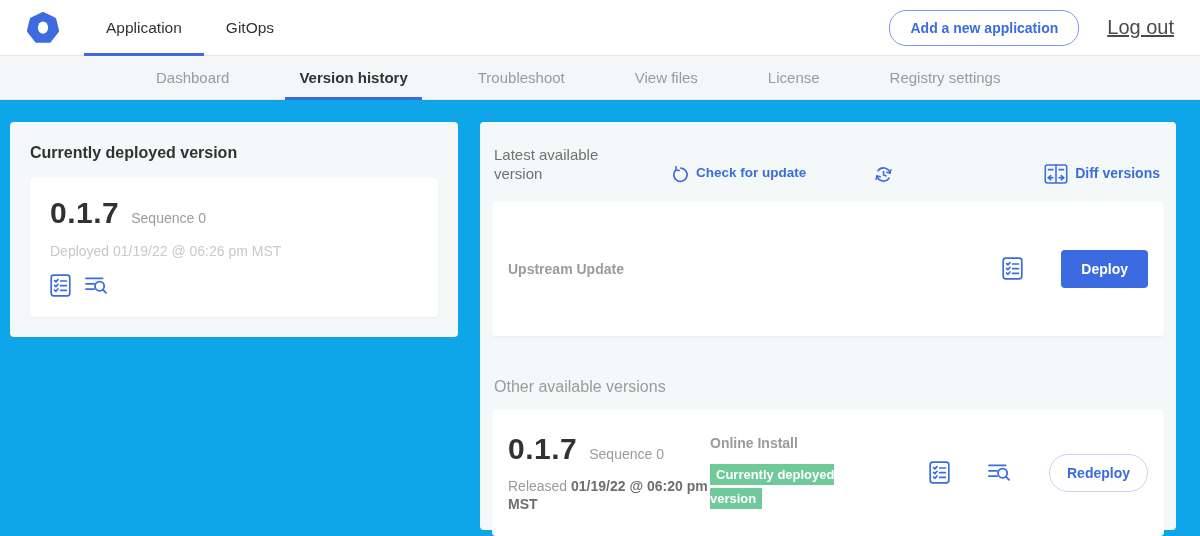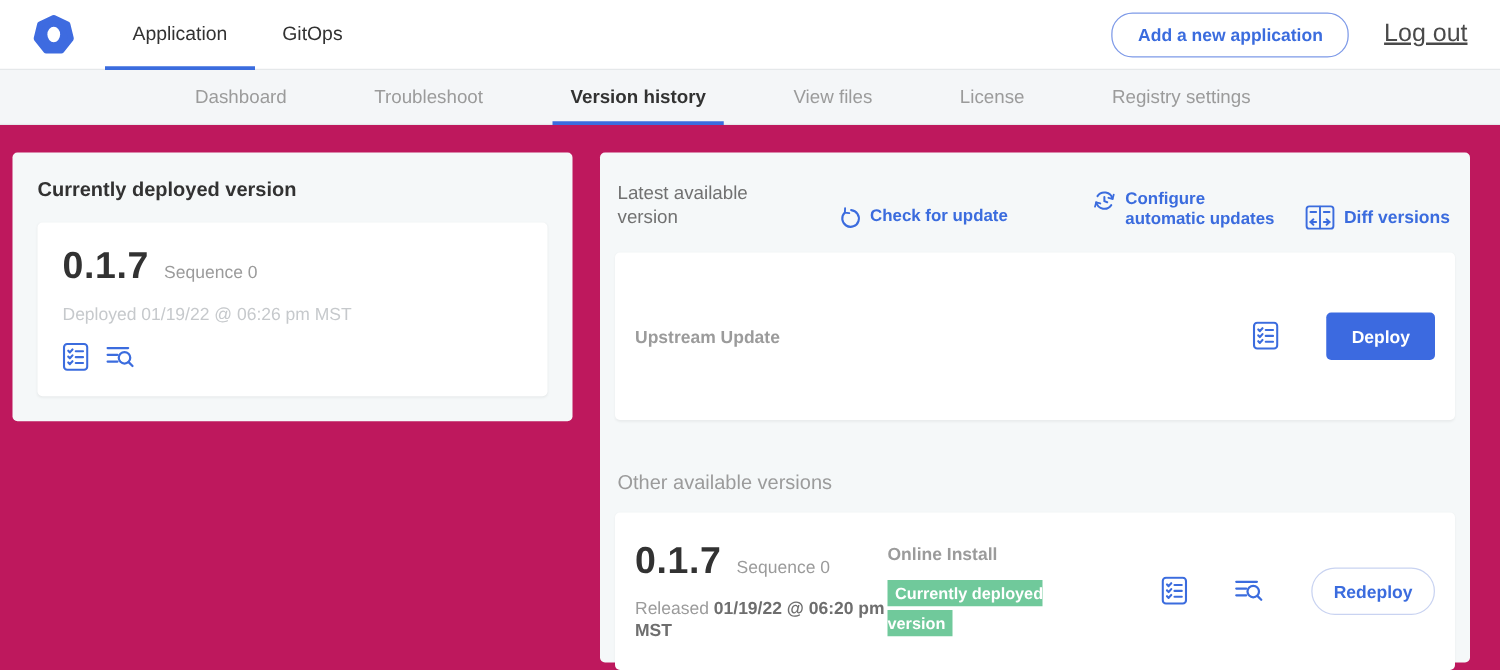--- a/index.html
+++ b/index.html
@@ -1,17 +1,17 @@
 <!DOCTYPE html>
 <html><head>
 <meta charset="utf-8">
 <style>
   * { margin:0; padding:0; box-sizing:border-box; }
   body { font-family:"Liberation Sans","DejaVu Sans",sans-serif; background:#fff; }
-  .page { width:1200px; height:536px; background:#be185d; overflow:hidden; }
+  .page { width:1200px; height:536px; background:#0ea5e9; overflow:hidden; }
 
   
   .topnav { height:56px; display:flex; align-items:center; border-bottom:1px solid #e5e8ea; background:#fff; padding:0 26px; }
   .logo-wrap { width:34px; height:34px; margin-right:24px; display:flex; align-items:center; justify-content:center; }
   .nav-tab { position:relative; height:56px; display:flex; align-items:center; padding:0 22px; font-size:15.5px; font-weight:500; color:#323232; cursor:pointer; }
   .nav-tab.active::after { content:""; position:absolute; left:0; right:0; bottom:0; height:3px; background:#3b6cde; }
   .topnav-spacer { flex:1; }
   .add-app-btn { border:1px solid #7e9ae8; background:#fff; color:#3b6cde; font-weight:700; font-size:14px; border-radius:17px; padding:9px 20px; cursor:pointer; font-family:inherit; }
   .logout { margin-left:28px; font-size:20px; color:#4a4a4a; cursor:pointer;text-decoration:underline; }
 
@@ -80,25 +80,25 @@
     </div>
     <div class="topnav-spacer"></div>
     <button class="add-app-btn">Add a new application</button>
     <span class="logout">Log out</span>
   </div>
 
   <div class="subnav">
     <div class="subnav-item">
         <span>Dashboard</span>
       </div>
-    <div class="subnav-item">
-        <span>Troubleshoot</span>
-      </div>
     <div class="subnav-item active">
         <span>Version history</span>
+      </div>
+    <div class="subnav-item">
+        <span>Troubleshoot</span>
       </div>
     <div class="subnav-item">
         <span>View files</span>
       </div>
     <div class="subnav-item">
         <span>License</span>
       </div>
     <div class="subnav-item">
         <span>Registry settings</span>
       </div>
@@ -155,21 +155,20 @@
         </div>
 
         <div class="hdr-action act-auto">
           <svg width="19" height="19" viewBox="0 0 20 20" fill="none" stroke="currentColor" stroke-width="1.7" stroke-linecap="round">
             <path d="M4.2,6.2 A7,7 0 0 1 16.8,8.4"></path>
             <polyline points="17.9,4.9 16.9,8.5 13.4,7.6" stroke-width="1.5"></polyline>
             <path d="M15.8,13.8 A7,7 0 0 1 3.2,11.6"></path>
             <polyline points="2.1,15.1 3.1,11.5 6.6,12.4" stroke-width="1.5"></polyline>
             <polyline points="10,7 10,10.4 12.4,11.4"></polyline>
           </svg>
-          <span class="lbl">Configure automatic updates</span>
         </div>
 
         <div class="hdr-action act-diff">
           <svg width="24" height="20" viewBox="0 0 26 22" fill="none" stroke="currentColor" stroke-width="1.7" stroke-linecap="round">
             <rect x="1.2" y="1.2" width="23.6" height="19.6" rx="2.4"></rect>
             <line x1="13" y1="1.6" x2="13" y2="20.4"></line>
             <line x1="4.6" y1="6.2" x2="9.6" y2="6.2"></line>
               <line x1="16.4" y1="6.2" x2="21.4" y2="6.2"></line>
             <polyline points="7.2,12.6 4.6,15 7.2,17.4"></polyline>
               <line x1="4.8" y1="15" x2="9.6" y2="15"></line>

